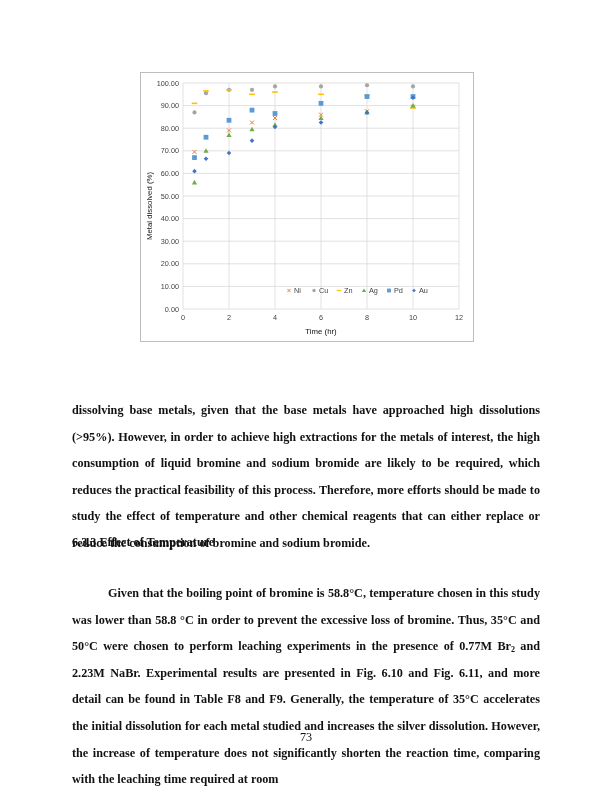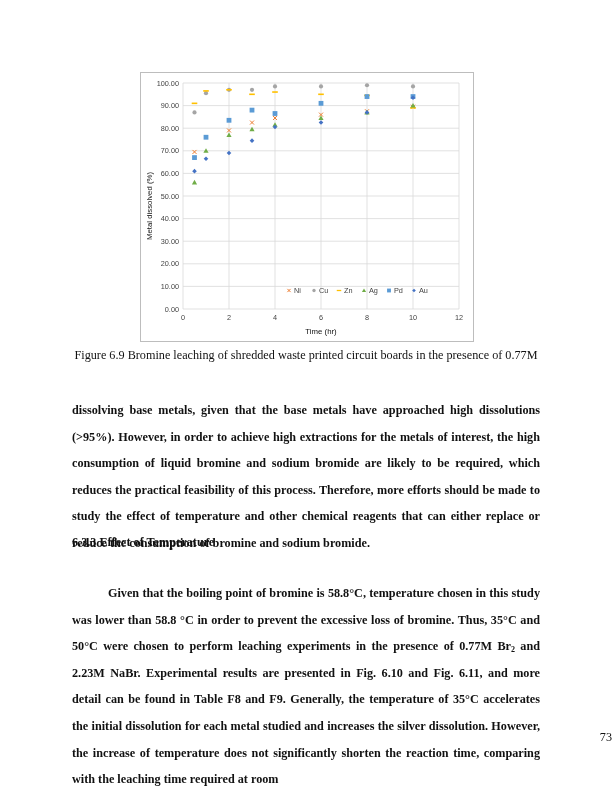--- a/index.html
+++ b/index.html
@@ -5,21 +5,21 @@
   html, body { margin: 0; padding: 0; background: #ffffff; }
   body { width: 612px; height: 792px; position: relative; overflow: hidden; font-family: "Liberation Serif", serif; color: #111; }
   .chart-frame { position: absolute; left: 140px; top: 72px; width: 334px; height: 270px; border: 1px solid #bdbdbd; box-sizing: border-box; background: #fff; }
   .chart-svg { position: absolute; left: 0; top: 0; }
   .caption { position: absolute; left: 60px; width: 492px; top: 348px; text-align: center; font-size: 12.2px; line-height: 14px; }
   .body-text { position: absolute; left: 72px; width: 468px; font-size: 12.2px; text-align: justify; line-height: 26.6px; font-weight: bold; }
   .para1 { top: 397px; }
   .heading { position: absolute; left: 72px; top: 535px; font-size: 12.2px; font-weight: bold; }
   .para2 { top: 564px; margin-top: 16px; }
   .indent { display: inline-block; width: 36px; }
-  .page-number { position: absolute; left: 0; width: 612px; top: 730px; text-align: right; font-size: 12.2px; }
+  .page-number { position: absolute; left: 0; width: 612px; top: 730px; text-align: center; font-size: 12.2px; }
   .ax-text { font-family: "Liberation Sans", sans-serif; font-size: 7.3px; fill: #444; }
   .ax-title { font-family: "Liberation Sans", sans-serif; font-size: 7.8px; fill: #111; }
   sub { font-size: 8px; vertical-align: -2px; line-height: 0; }
 </style>
 </head>
 <body>
 
 <div class="chart-frame">
   <svg class="chart-svg" id="chart-svg" width="334" height="270">
       <line x1="42" x2="318" y1="236" y2="236" stroke="#d9d9d9" stroke-width="0.8"></line>
@@ -116,21 +116,20 @@
       <path d="M223,215.42L225.08,219.1L220.92,219.1Z" fill="#70ad47"></path>
       <text x="228" y="220" class="ax-text" fill="#444">Ag</text>
       <rect x="246.08" y="215.58" width="3.84" height="3.84" fill="#5b9bd5"></rect>
       <text x="253" y="220" class="ax-text" fill="#444">Pd</text>
       <path d="M273,215.66L274.84,217.5L273,219.34L271.16,217.5Z" fill="#4472c4"></path>
       <text x="278" y="220" class="ax-text" fill="#444">Au</text>
     </svg>
 </div>
 
 <div class="caption">
-  <div>Figure 6.9 Bromine leaching of shredded waste printed circuit boards in the presence of 0.77M</div>
 </div>
 
 <div class="body-text para1">dissolving base metals, given that the base metals have approached high dissolutions (&gt;95%). However, in order to achieve high extractions for the metals of interest, the high consumption of liquid bromine and sodium bromide are likely to be required, which reduces the practical feasibility of this process. Therefore, more efforts should be made to study the effect of temperature and other chemical reagents that can either replace or reduce the consumption of bromine and sodium bromide.</div>
 
 <div class="heading">6.3.3 Effect of Temperature</div>
 
 <div class="body-text para2"><span class="indent"></span><span>Given that the boiling point of bromine is 58.8°C, temperature chosen in this study was lower than 58.8 °C in order to prevent the excessive loss of bromine. Thus, 35°C and 50°C were chosen to perform leaching experiments in the presence of 0.77M Br</span><sub>2</sub><span> and 2.23M NaBr. Experimental results are presented in Fig. 6.10 and Fig. 6.11, and more detail can be found in Table F8 and F9. Generally, the temperature of 35°C accelerates the initial dissolution for each metal studied and increases the silver dissolution. However, the increase of temperature does not significantly shorten the reaction time, comparing with the leaching time required at room</span></div>
 
 <div class="page-number">73</div>
 

